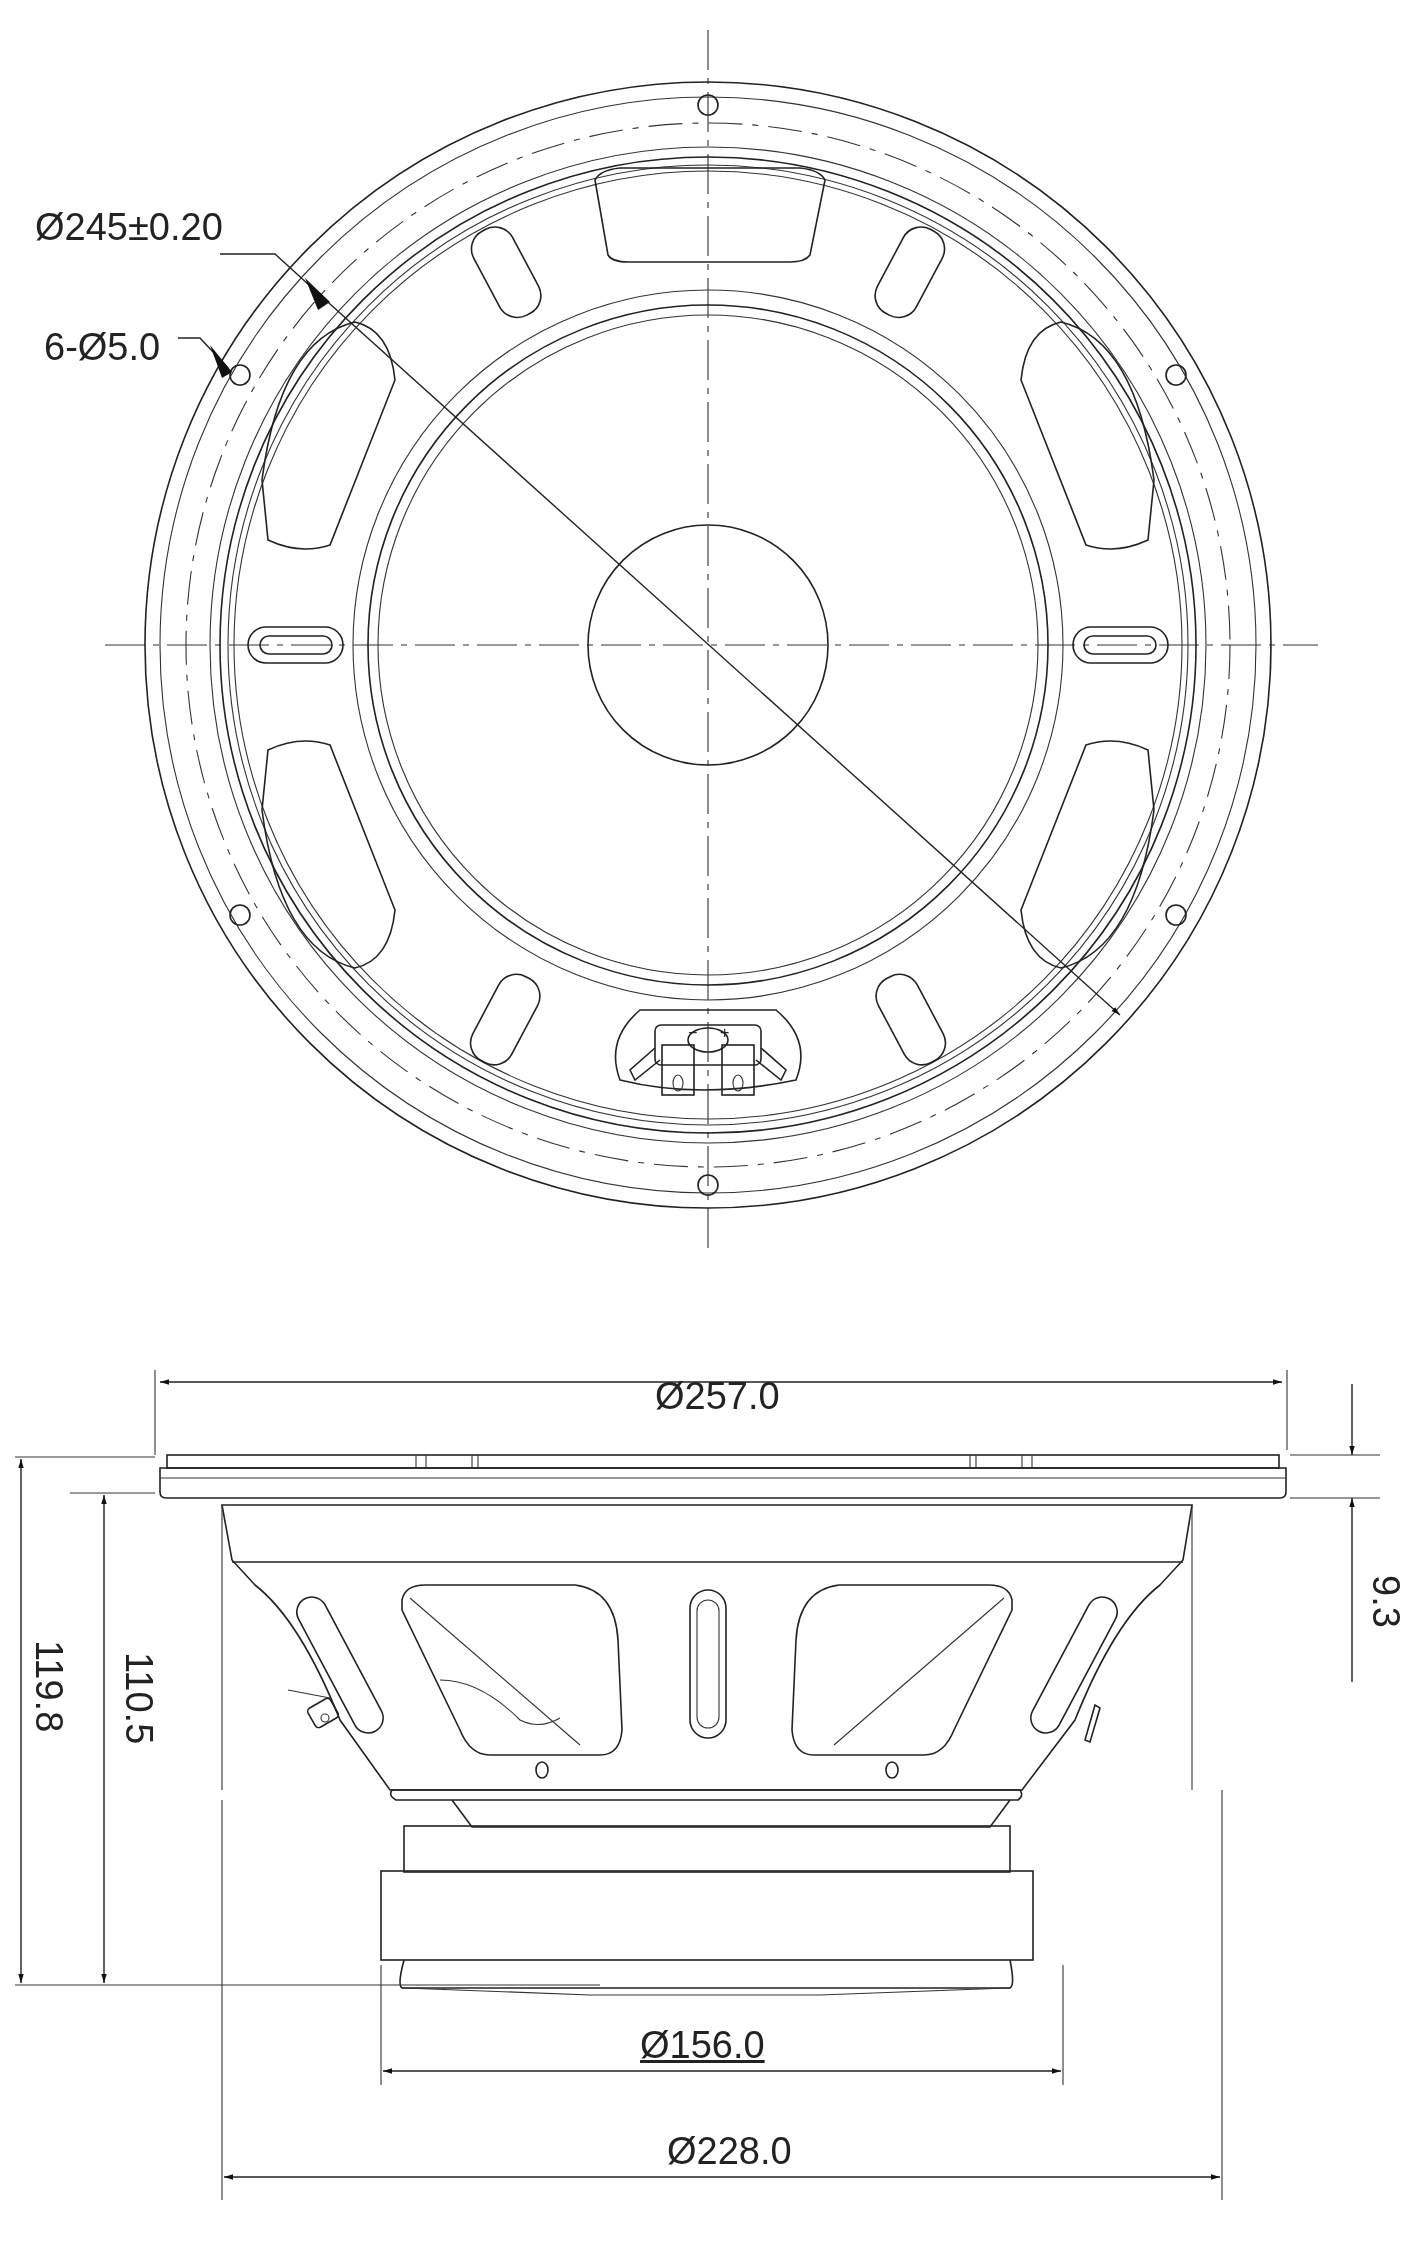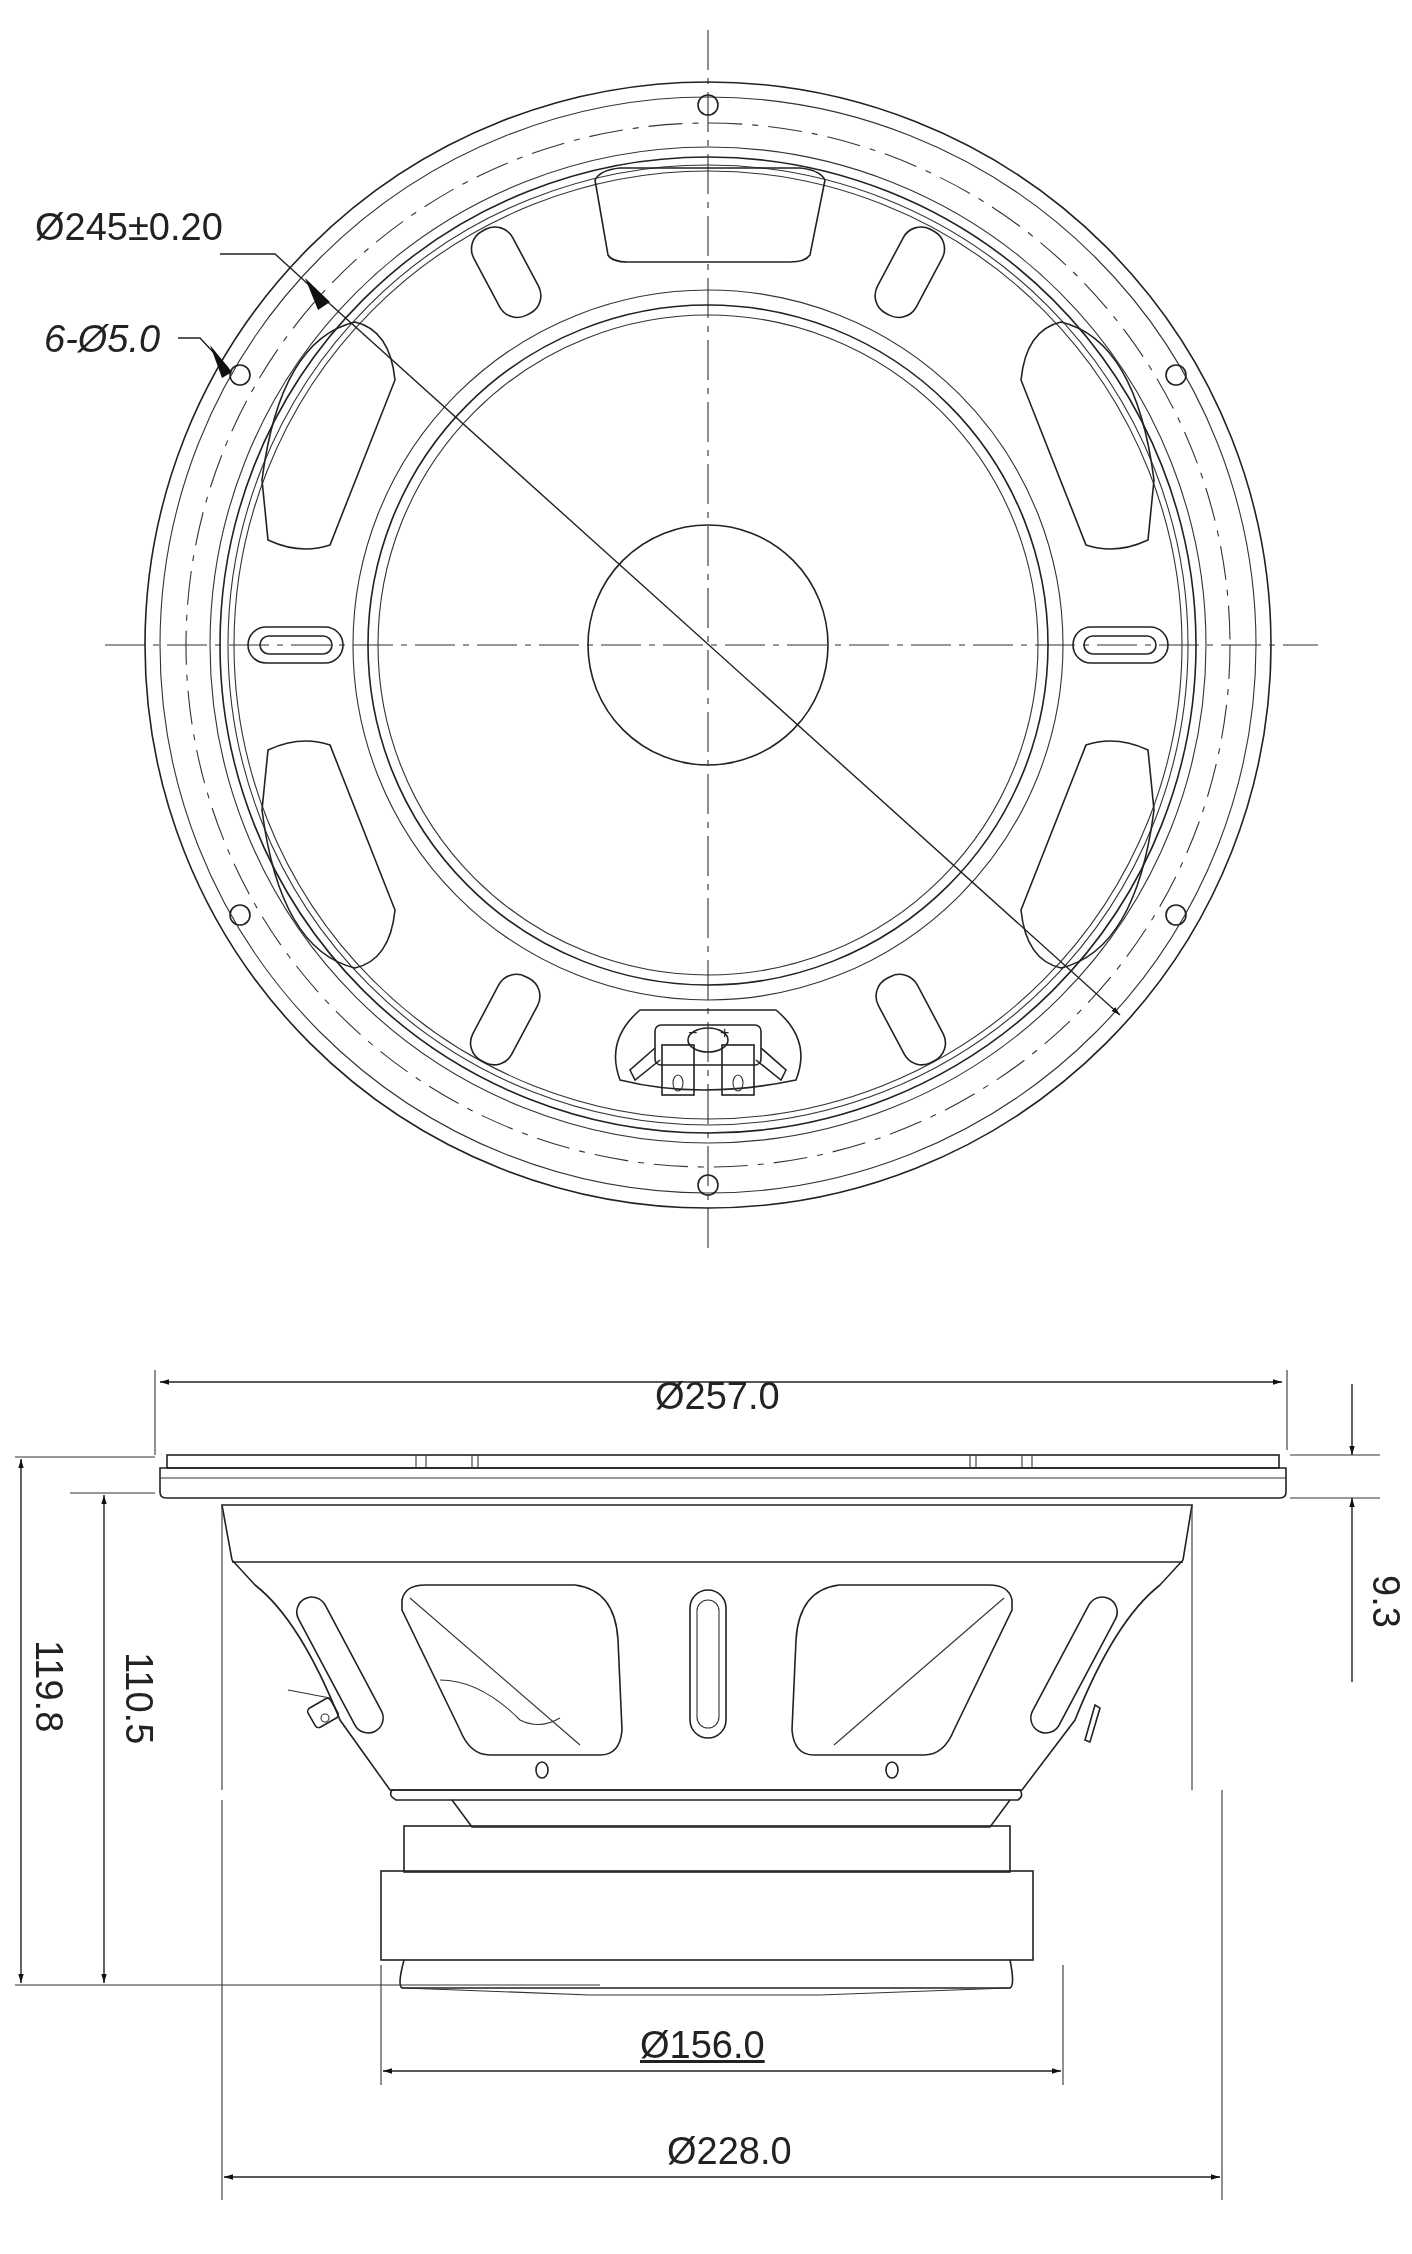--- a/index.html
+++ b/index.html
@@ -181,19 +181,19 @@
 
     <g>
       <line class="thin" x1="222" y1="1800" x2="222" y2="2200"></line>
       <line class="thin" x1="1222" y1="1790" x2="1222" y2="2200"></line>
       <line class="dim" x1="224" y1="2177" x2="1220" y2="2177" marker-start="url(#ah)" marker-end="url(#ah)"></line>
     </g>
   </g>
 </svg>
 
 <div class="lbl" style="left:35px; top:208px;">Ø245±0.20</div>
-<div class="lbl" style="left:44px; top:320px;font-style:italic;">6-Ø5.0</div>
+<div class="lbl" style="left:44px; top:328px;">6-Ø5.0</div>
 <div class="lbl" style="left:655px; top:1377px;">Ø257.0</div>
 <div class="lbl vlbl" style="left:1405px; top:1575px;">9.3</div>
 <div class="lbl vlbl" style="left:68px; top:1640px;">119.8</div>
 <div class="lbl vlbl" style="left:158px; top:1652px;">110.5</div>
 <div class="lbl" style="left:640px; top:2026px;text-decoration:underline;">Ø156.0</div>
 <div class="lbl" style="left:667px; top:2132px;">Ø228.0</div>
 
 </body></html>

